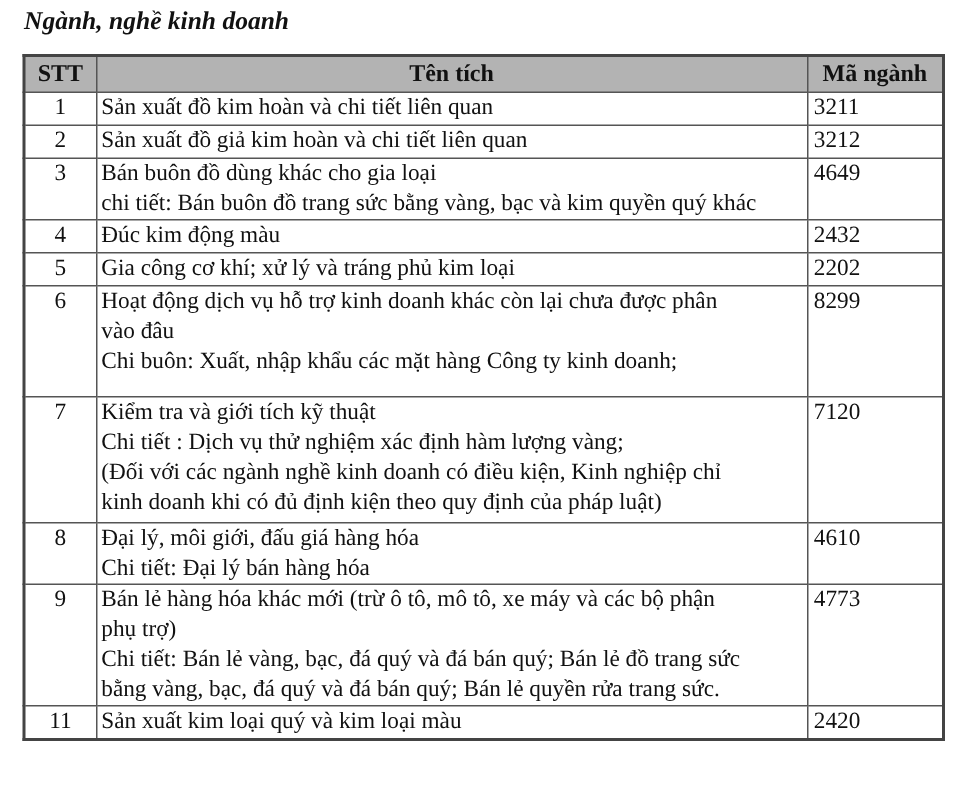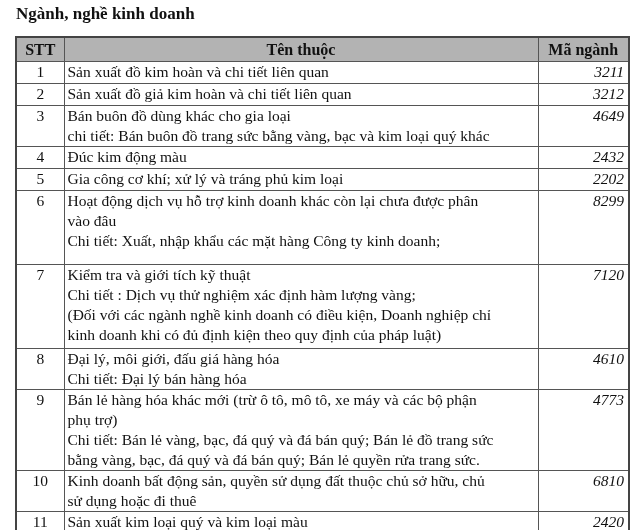--- a/index.html
+++ b/index.html
@@ -1,44 +1,44 @@
 <!DOCTYPE html>
 <html><head>
   <meta charset="utf-8">
   <style>
     html, body { margin: 0; padding: 0; background: #ffffff; }
     body { width: 640px; height: 530px; position: relative; overflow: hidden;
            font-family: "Liberation Serif", "DejaVu Serif", serif; color: #111; }
-    .title { position: absolute; left: 16px; top: 4px; font-size: 17px; font-weight: bold; }
+    .title { position: absolute; left: 16px; top: 4px; font-size: 17px; font-weight: bold; font-style: italic; }
     table { position: absolute; left: 15px; top: 36px; width: 613px;
             border-collapse: collapse; table-layout: fixed; font-size: 15.5px; line-height: 20px; }
     th, td { border: 1px solid #555; padding: 0 4px; vertical-align: top; }
     table { border: 2px solid #444; }
     thead th { background: #b3b3b3; font-weight: bold; height: 23px; text-align: center; vertical-align: middle; font-size: 16px; }
     col.c1 { width: 48px; } col.c2 { width: 474px; } col.c3 { width: 91px; }
     td.stt { text-align: center; }
-    td.code { text-align: right; font-style: italic; }
+    td.code { text-align: left; }
     td.name { padding-left: 3px; }
     .line { display: block; white-space: nowrap; }
   </style>
 </head>
 <body>
 
 <div class="title">Ngành, nghề kinh doanh</div>
 
 <table>
   <colgroup>
       <col class="c1">
       <col class="c2">
       <col class="c3">
     </colgroup>
   <thead>
     <tr>
       <th>STT</th>
-      <th>Tên thuộc</th>
+      <th>Tên tích</th>
       <th>Mã ngành</th>
     </tr>
   </thead>
   <tbody id="tbody">
       <tr style="height: 22px;">
         <td class="stt">1</td>
         <td class="name">
           <span class="line">Sản xuất đồ kim hoàn và chi tiết liên quan</span>
         </td>
         <td class="code">3211</td>
@@ -47,21 +47,21 @@
         <td class="stt">2</td>
         <td class="name">
           <span class="line">Sản xuất đồ giả kim hoàn và chi tiết liên quan</span>
         </td>
         <td class="code">3212</td>
       </tr>
       <tr style="height: 40px;">
         <td class="stt">3</td>
         <td class="name">
           <span class="line">Bán buôn đồ dùng khác cho gia loại</span>
-          <span class="line">chi tiết: Bán buôn đồ trang sức bằng vàng, bạc và kim loại quý khác</span>
+          <span class="line">chi tiết: Bán buôn đồ trang sức bằng vàng, bạc và kim quyền quý khác</span>
         </td>
         <td class="code">4649</td>
       </tr>
       <tr style="height: 22px;">
         <td class="stt">4</td>
         <td class="name">
           <span class="line">Đúc kim động màu</span>
         </td>
         <td class="code">2432</td>
       </tr>
@@ -70,30 +70,30 @@
         <td class="name">
           <span class="line">Gia công cơ khí; xử lý và tráng phủ kim loại</span>
         </td>
         <td class="code">2202</td>
       </tr>
       <tr style="height: 74px;">
         <td class="stt">6</td>
         <td class="name">
           <span class="line">Hoạt động dịch vụ hỗ trợ kinh doanh khác còn lại chưa được phân</span>
           <span class="line">vào đâu</span>
-          <span class="line">Chi tiết: Xuất, nhập khẩu các mặt hàng Công ty kinh doanh;</span>
+          <span class="line">Chi buôn: Xuất, nhập khẩu các mặt hàng Công ty kinh doanh;</span>
         </td>
         <td class="code">8299</td>
       </tr>
       <tr style="height: 84px;">
         <td class="stt">7</td>
         <td class="name">
           <span class="line">Kiểm tra và giới tích kỹ thuật</span>
           <span class="line">Chi tiết : Dịch vụ thử nghiệm xác định hàm lượng vàng;</span>
-          <span class="line">(Đối với các ngành nghề kinh doanh có điều kiện, Doanh nghiệp chỉ</span>
+          <span class="line">(Đối với các ngành nghề kinh doanh có điều kiện, Kinh nghiệp chỉ</span>
           <span class="line">kinh doanh khi có đủ định kiện theo quy định của pháp luật)</span>
         </td>
         <td class="code">7120</td>
       </tr>
       <tr style="height: 40px;">
         <td class="stt">8</td>
         <td class="name">
           <span class="line">Đại lý, môi giới, đấu giá hàng hóa</span>
           <span class="line">Chi tiết: Đại lý bán hàng hóa</span>
         </td>
@@ -102,28 +102,20 @@
       <tr style="height: 79px;">
         <td class="stt">9</td>
         <td class="name">
           <span class="line">Bán lẻ hàng hóa khác mới (trừ ô tô, mô tô, xe máy và các bộ phận</span>
           <span class="line">phụ trợ)</span>
           <span class="line">Chi tiết: Bán lẻ vàng, bạc, đá quý và đá bán quý; Bán lẻ đồ trang sức</span>
           <span class="line">bằng vàng, bạc, đá quý và đá bán quý; Bán lẻ quyền rửa trang sức.</span>
         </td>
         <td class="code">4773</td>
       </tr>
-      <tr style="height: 40px;">
-        <td class="stt">10</td>
-        <td class="name">
-          <span class="line">Kinh doanh bất động sản, quyền sử dụng đất thuộc chủ sở hữu, chủ</span>
-          <span class="line">sử dụng hoặc đi thuê</span>
-        </td>
-        <td class="code">6810</td>
-      </tr>
       <tr style="height: 22px;">
         <td class="stt">11</td>
         <td class="name">
           <span class="line">Sản xuất kim loại quý và kim loại màu</span>
         </td>
         <td class="code">2420</td>
       </tr>
     </tbody>
 </table>
 

